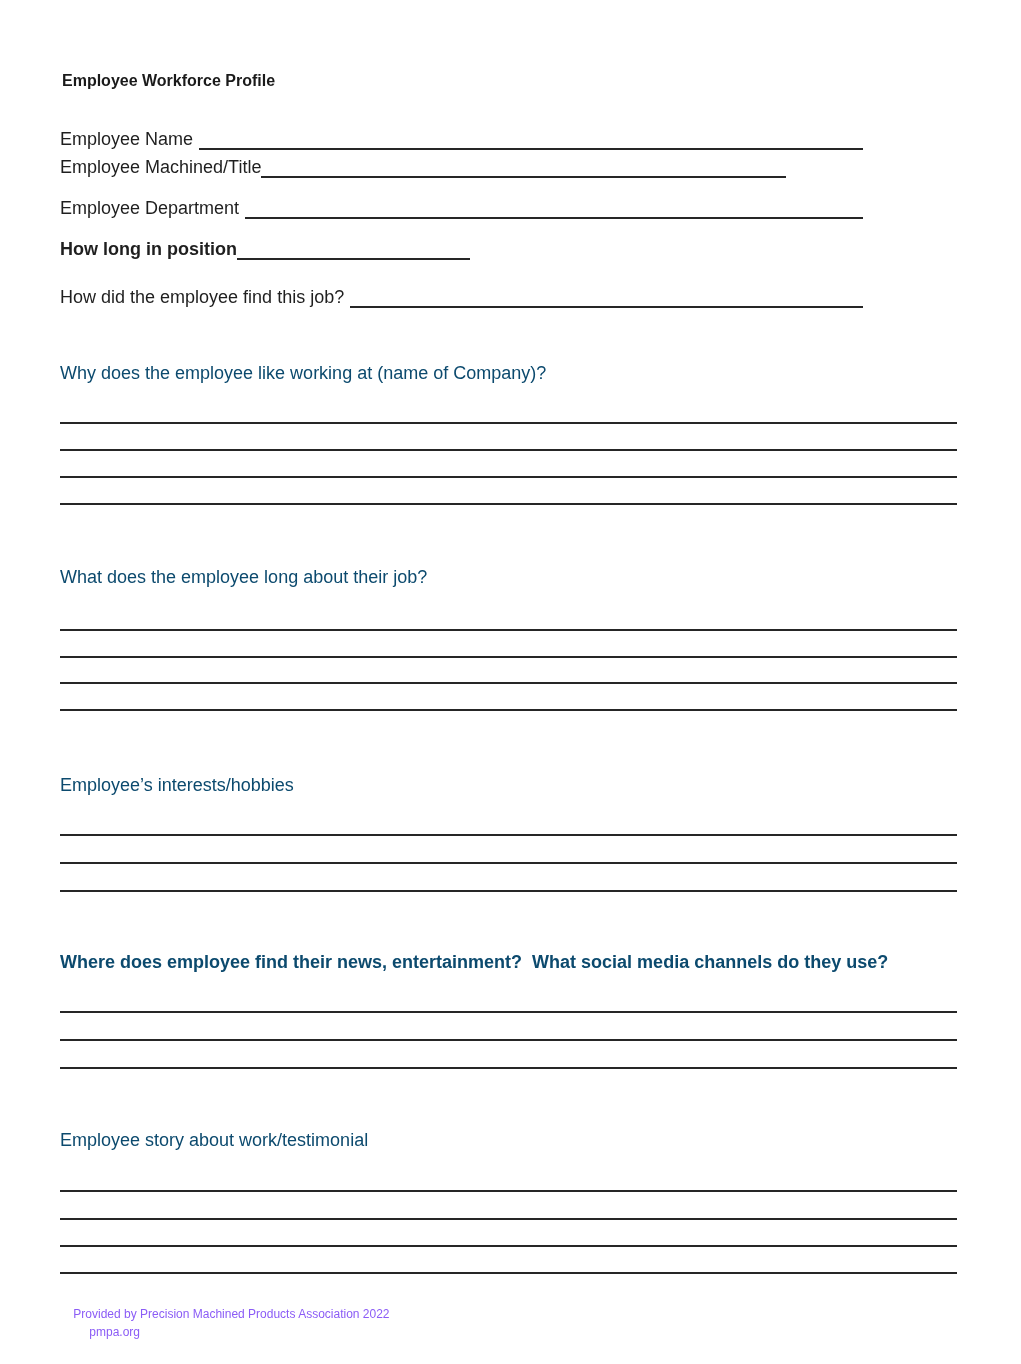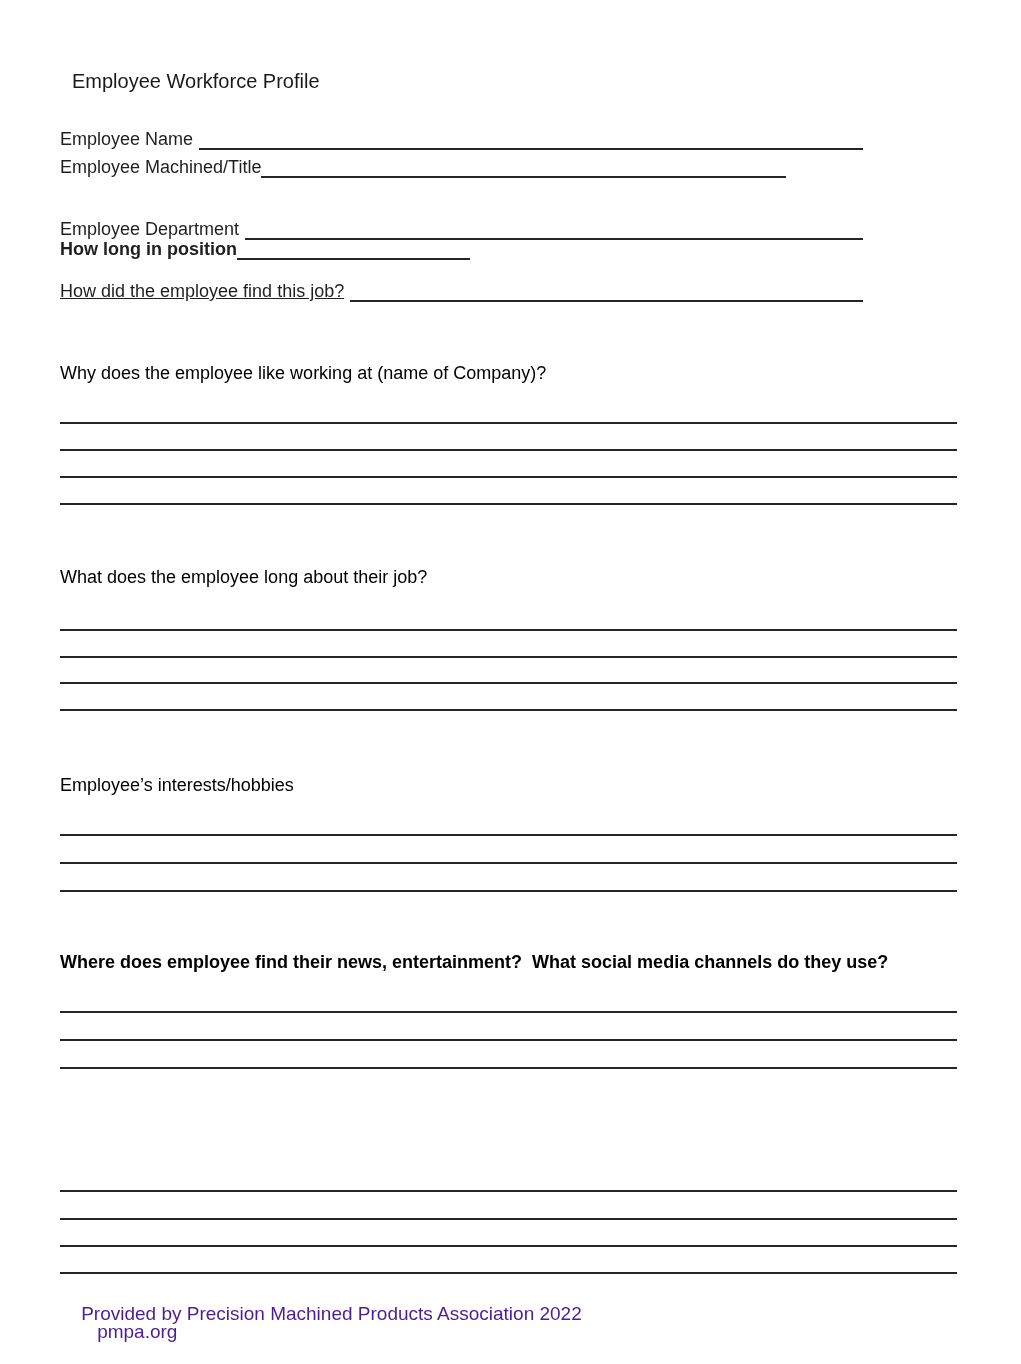--- a/index.html
+++ b/index.html
@@ -7,25 +7,25 @@
     position: relative;
     width: 1021px;
     height: 1364px;
     background: #ffffff;
     font-family: "Liberation Sans", sans-serif;
     color: #1f1f1f;
     overflow: hidden;
   }
   .title {
     position: absolute;
-    left: 72px;
+    left: 62px;
     top: 68px;
     margin: 0;
-    font-size: 20px;
-    font-weight: normal;
+    font-size: 16px;
+    font-weight: bold;
     line-height: 26px;
     color: #1a1a1a;
     white-space: pre;
   }
   .field {
     position: absolute;
     left: 60px;
     height: 24px;
     display: flex;
     align-items: flex-end;
@@ -40,36 +40,36 @@
     height: 1px;
     border-bottom: 2px solid #262626;
   }
   .field .gap { margin-left: 6px; }
   .question {
     position: absolute;
     left: 60px;
     font-size: 18px;
     line-height: 24px;
     white-space: pre;
-    color: #000000;
+    color: #0c4a6e;
   }
   .rule {
     position: absolute;
     left: 60px;
     width: 897px;
     height: 0;
     border-top: 2px solid #262626;
   }
   .footer {
     position: absolute;
     left: 60px;
     top: 1287px;
-    font-size: 19px;
+    font-size: 12px;
     line-height: 18px;
-    color: #4c1d95;
+    color: #8b5cf6;
     white-space: pre;
   }
   .footer .fsite { margin-left: 16px; }
 </style>
 </head>
 <body>
 
 <div class="page">
 
   <h1 class="title">Employee Workforce Profile</h1>
@@ -77,31 +77,31 @@
   <div class="field" style="top:126px; width:803px;">
     <span class="flabel">Employee Name</span>
     <span class="fill gap"></span>
   </div>
 
   <div class="field" style="top:154px; width:726px;">
     <span class="flabel">Employee Machined/Title</span>
     <span class="fill"></span>
   </div>
 
-  <div class="field" style="top:195px; width:803px;margin-top:21px;">
+  <div class="field" style="top:195px; width:803px;">
     <span class="flabel">Employee Department</span>
     <span class="fill gap"></span>
   </div>
 
   <div class="field" style="top:236px; width:410px;font-weight:bold;">
     <span class="flabel">How long in position</span>
     <span class="fill"></span>
   </div>
 
-  <div class="field" style="top:278px; width:803px;text-decoration:underline;">
+  <div class="field" style="top:284px; width:803px;">
     <span class="flabel">How did the employee find this job?</span>
     <span class="fill gap"></span>
   </div>
 
   <div class="question" style="top:361px;">Why does the employee like working at (name of Company)?</div>
   <div class="rule" style="top:422px;"></div>
   <div class="rule" style="top:449px;"></div>
   <div class="rule" style="top:476px;"></div>
   <div class="rule" style="top:503px;"></div>
 
@@ -114,20 +114,21 @@
   <div class="question" style="top:773px;">Employee’s interests/hobbies</div>
   <div class="rule" style="top:834px;"></div>
   <div class="rule" style="top:862px;"></div>
   <div class="rule" style="top:890px;"></div>
 
   <div class="question" style="top:950px;font-weight:bold;">Where does employee find their news, entertainment?  What social media channels do they use?</div>
   <div class="rule" style="top:1011px;"></div>
   <div class="rule" style="top:1039px;"></div>
   <div class="rule" style="top:1067px;"></div>
 
+  <div class="question" style="top:1128px;">Employee story about work/testimonial</div>
   <div class="rule" style="top:1190px;"></div>
   <div class="rule" style="top:1218px;"></div>
   <div class="rule" style="top:1245px;"></div>
   <div class="rule" style="top:1272px;"></div>
 
   <div class="footer">
     <span>Provided by Precision Machined Products Association 2022</span>
     <span class="fsite">pmpa.org</span>
   </div>
 

